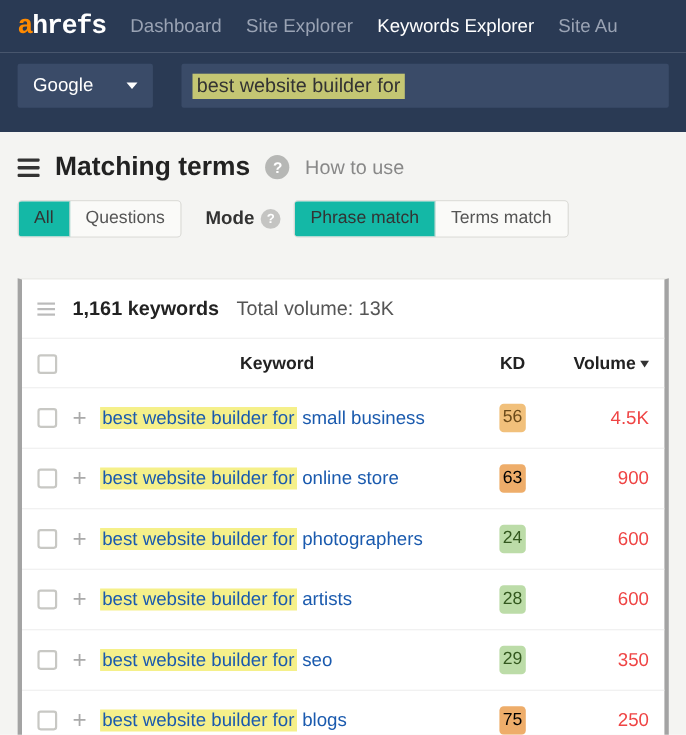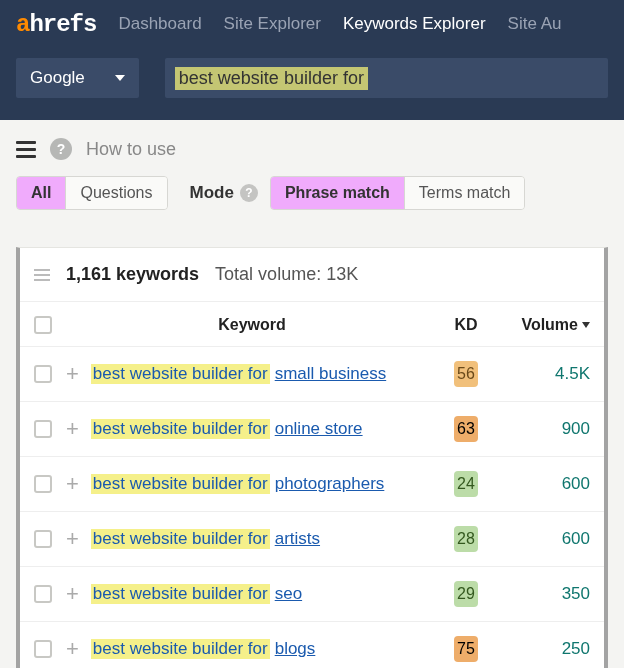--- a/index.html
+++ b/index.html
@@ -130,23 +130,23 @@
     .pill {
       padding: 7px 14px;
       font-size: 16px;
       color: #555;
       background: #fafaf8;
       cursor: pointer;
       border-right: 1px solid #d7d7d3;
     }
     .pill:last-child { border-right: none; text-align: center; }
     .pill.active {
-      background: #f0abfc;
+      background: #14b8a6;
       color: #333;
-      font-weight: 700;
+      font-weight: 400;
     }
     .mode-label {
       margin: 0 12px 0 22px;
       font-size: 17px;
       font-weight: 700;
       color: #333;
       display: flex;
       align-items: center;
       gap: 6px;
     }
@@ -235,35 +235,34 @@
     }
     .kw-cell { flex: 1; display: flex; align-items: baseline; gap: 2px; }
     .kw-hl {
       background: #f5f08a;
       color: #1a5aae;
       padding: 0 2px;
     }
     .kw-suffix {
       color: #1a5aae;
       padding-left: 3px;
-      text-decoration: underline;
     }
     .kd-badge {
       width: 24px;
       padding: 4px 0;
       border-radius: 4px;
       text-align: center;
       font-size: 16px;
       font-weight: 500;
       margin: 0 auto;
     }
     .kd-orange { background: #f1c07b; color: #6b4a1a; }
     .kd-orange-d { background: #eead6a; color: #000000; }
     .kd-green { background: #bcdca8; color: #33581e; }
-    .vol-cell { width: 96px; text-align: right; color: #0f766e; }
+    .vol-cell { width: 96px; text-align: right; color: #ef4444; }
     .kd-cell { width: 56px; display:flex; justify-content:center;}
   </style>
 </head>
 <body>
 
 <div class="topnav">
   <div class="logo">
     <span class="a">a</span><span class="rest">hrefs</span>
   </div>
   <div class="nav-item">Dashboard</div>
@@ -281,20 +280,21 @@
     <span class="search-hl">best website builder for</span>
   </div>
 </div>
 
 <div class="page-header">
   <div class="hamburger">
     <span></span>
       <span></span>
       <span></span>
   </div>
+  <div class="page-title">Matching terms</div>
   <div class="help-q">?</div>
   <div class="how-to">How to use</div>
 </div>
 
 <div class="filter-row">
   <div class="pill-group">
     <div class="pill active">All</div>
     <div class="pill">Questions</div>
   </div>
   <div class="mode-label">

